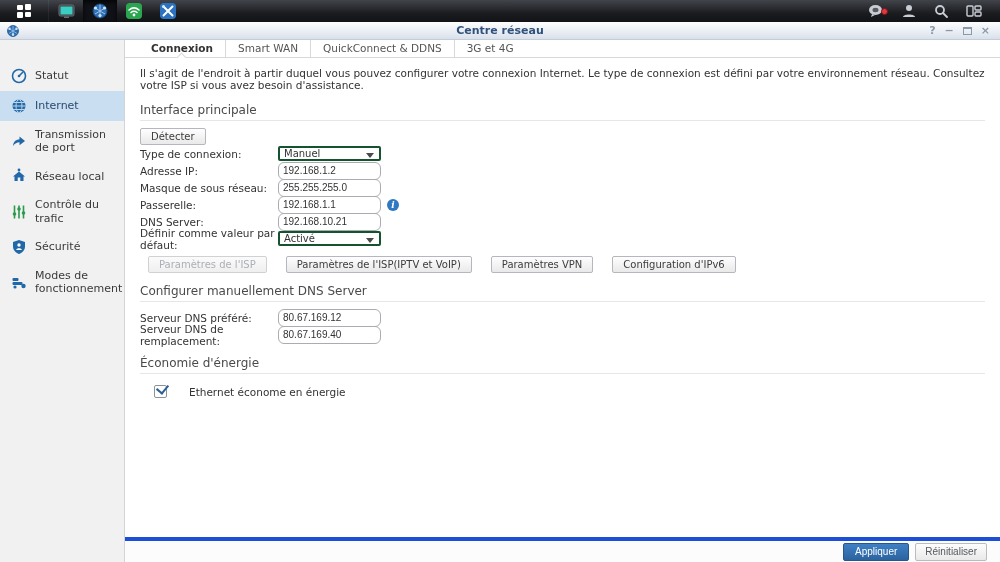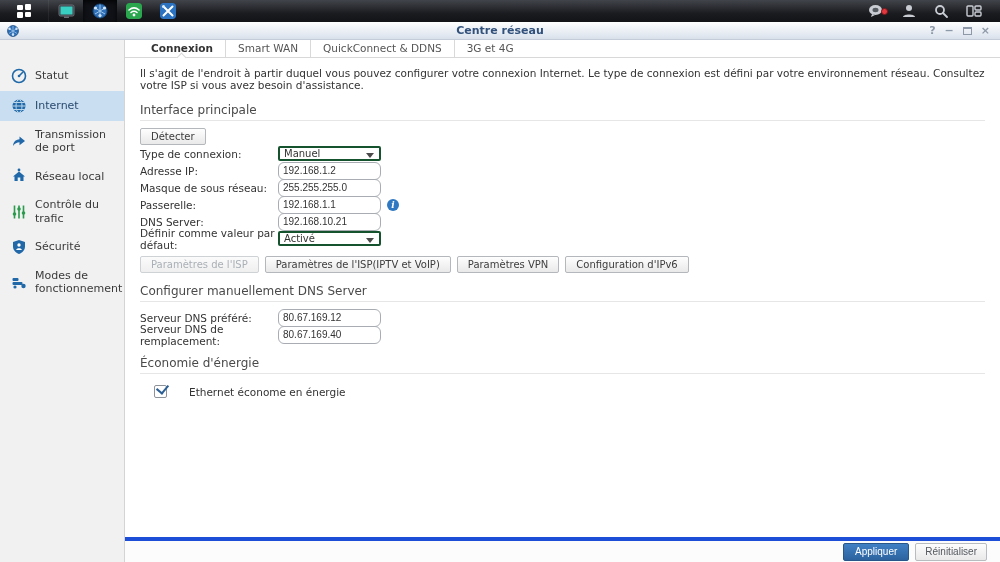--- a/index.html
+++ b/index.html
@@ -75,21 +75,21 @@
   .btn { display:inline-flex; align-items:center; justify-content:center; height:17px;
     background:linear-gradient(#fefefe,#e9e9ea); border:1px solid #b4b7bb; border-radius:2px;
     font-size:10px; color:#3c3c3c; padding:0 10px; cursor:pointer;
     font-family:"DejaVu Sans",sans-serif; }
   .btn.disabled { color:#aab0b6; background:linear-gradient(#fbfbfb,#efefef);
     border-color:#cfd2d5; cursor:default; }
   .info-ic { width:12px; height:12px; border-radius:50%; background:#2f78c2; color:#fff;
     font-size:9px; font-weight:bold; font-style:italic; display:inline-flex; align-items:center;
     justify-content:center; margin-left:6px; font-family:"DejaVu Serif",serif; }
 
-  .isp-row { display:flex; gap:6px; margin:9px 0 6px; }
+  .isp-row { display:flex; gap:19px; margin:9px 8px 6px; }
 
   .checkbox-row { display:flex; align-items:center; gap:22px; padding:4px 0 0 14px; }
   .checkbox { width:13px; height:13px; border:1px solid #8d9298; border-radius:2px; background:#fff;
     position:relative; cursor:pointer; }
   .checkbox.checked::after { content:""; position:absolute; left:2px; top:-2px; width:9px; height:6px;
     border-left:2px solid #2b5f94; border-bottom:2px solid #2b5f94; transform:rotate(-50deg); }
   .checkbox-label { font-size:10.5px; color:#333; }
 
   .footer { flex:0 0 25px; border-top:4px solid #1d4ed8; background:#fcfcfc;
     display:flex; align-items:center; justify-content:flex-end; gap:6px; padding:0 13px; }

